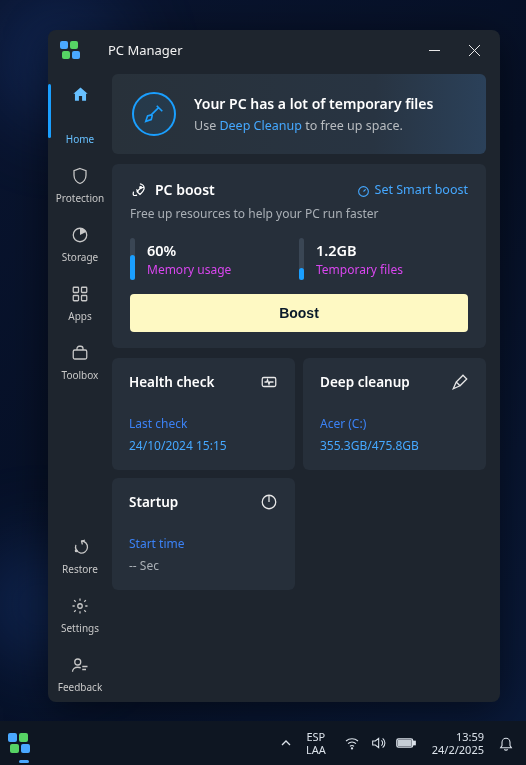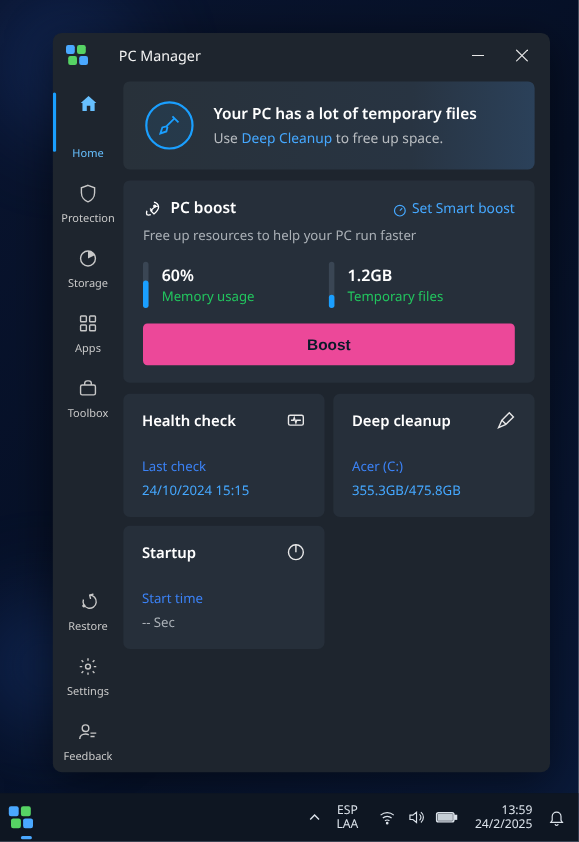--- a/index.html
+++ b/index.html
@@ -75,23 +75,23 @@
 .boost-title { display: flex; align-items: center; gap: 8px; font-size: 14px; font-weight: 600; color: #fff; }
 .smart { display: flex; align-items: flex-end; gap: 5px; color: #45a8ff; font-size: 12.5px; cursor: pointer; }
 .boost-sub { font-size: 12px; color: #aab0b6; margin-bottom: 16px; }
 .metrics { display: flex; gap: 0; margin-bottom: 14px; }
 .metric { flex: 1; display: flex; gap: 12px; align-items: center; }
 .vbar { width: 5px; height: 42px; background: #3a4654; border-radius: 3px; position: relative; }
 .vbar::after { content: ""; position: absolute; bottom: 0; left: 0; right: 0; background: #1a9fff; border-radius: 3px; }
 .vbar.p60::after { height: 60%; }
 .vbar.p25::after { height: 28%; }
 .metric-val { font-size: 14.5px; font-weight: 600; color: #fff; }
-.metric-lbl { font-size: 12px; color: #22c55e; margin-top: 1px; }
+.metric-lbl { font-size: 12px; color: #d946ef; margin-top: 1px; }
 .boost-btn {
-  width: 100%; height: 38px; background: #ec4899; color: #0a1a2a;
+  width: 100%; height: 38px; background: #fef9c3; color: #0a1a2a;
   border: none; border-radius: 4px; font-size: 14px; font-weight: 600; cursor: pointer;
 }
 
 .tiles { display: grid; grid-template-columns: 1fr 1fr; gap: 8px; }
 .tile { background: #262f3a; border-radius: 6px; padding: 15px 17px 16px; cursor: pointer; min-height: 108px;}
 .tile-hd { display: flex; justify-content: space-between; align-items: center; margin-bottom: 24px; }
 .tile-title { font-size: 13.5px; font-weight: 600; color: #fff; }
 .tile-icon { color: #e8e8e8; }
 .tile-lbl { font-size: 12px; color: #3b82f6; margin-bottom: 5px; }
 .tile-val { font-size: 12px; color: #45a8ff; }

